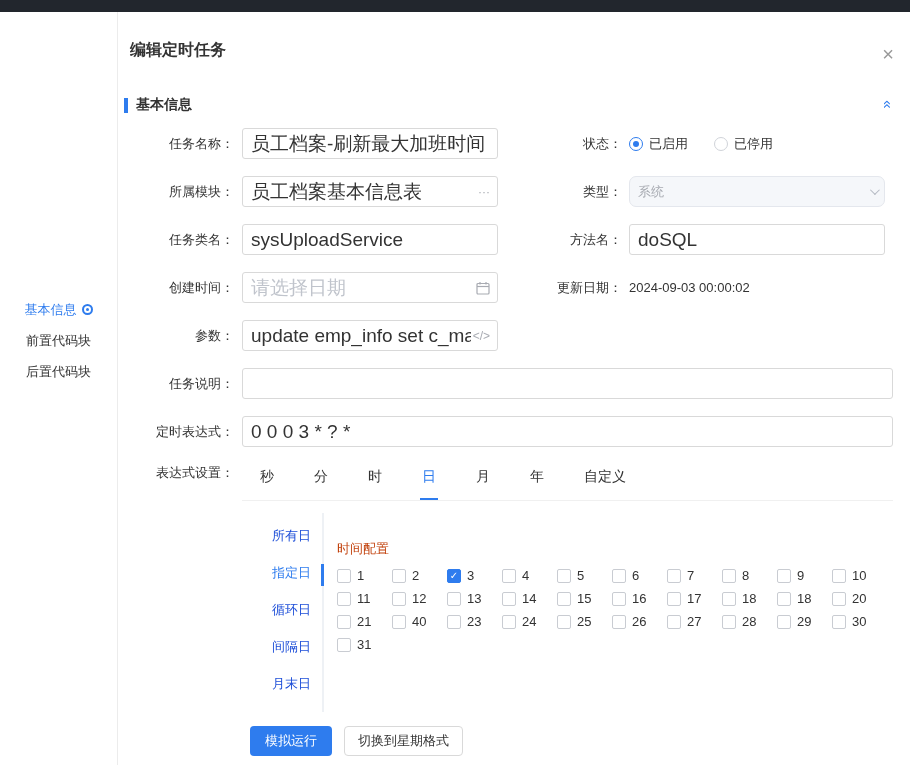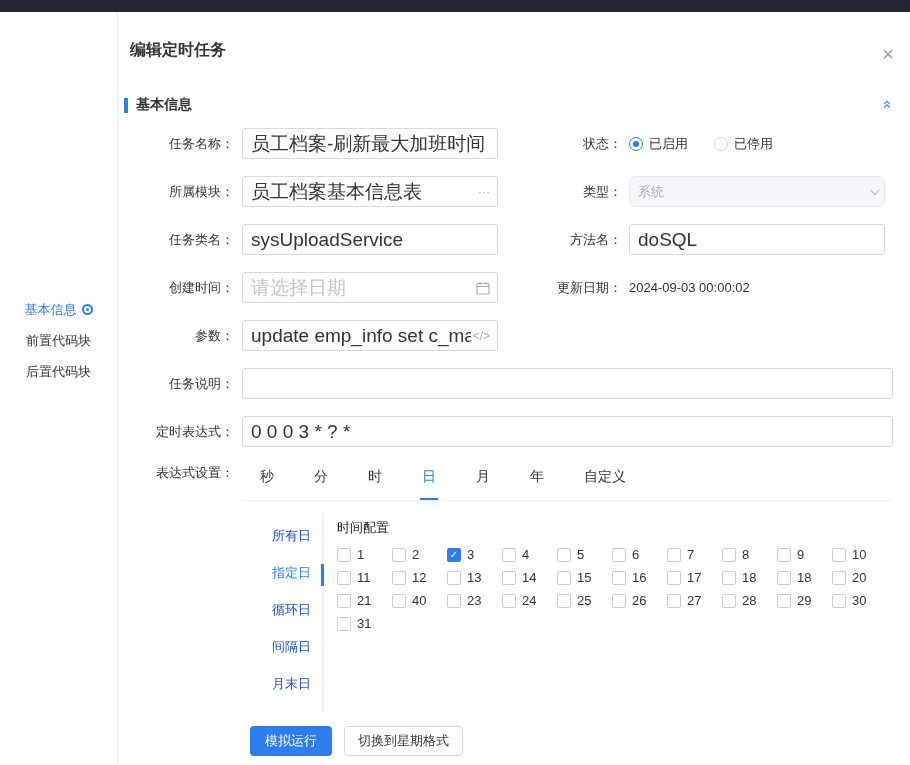--- a/index.html
+++ b/index.html
@@ -55,21 +55,21 @@
   .tab { font-size:14px; color:#333; padding:4px 2px 12px; cursor:pointer; border-bottom:2px solid transparent; }
   .tab.active { color:var(--accent); border-bottom-color:var(--accent); }
 
   
   .panel { display:flex; margin-left:120px; }
   .mode-nav { width:74px; flex:none; border-right:2px solid #eef1f5; padding-top:14px; }
   .mode-item { height:37px; padding-left:22px; color:#1d4ed8; cursor:pointer; position:relative; }
   .mode-item.active { color:var(--accent); }
   .mode-ink { position:absolute; right:-2px; top:0; width:3px; height:22px; background:var(--accent); }
   .panel-content { padding:6px 0 0 13px; }
-  .time-config { color:#0f172a; margin-bottom:9px; }
+  .time-config { color:#c2410c; margin-bottom:9px;margin-top:21px; }
   .day-grid { display:grid; grid-template-columns:repeat(10,55px); row-gap:6px; }
   .day-item { display:flex; align-items:center; height:17px; cursor:pointer; }
   .cb { width:14px; height:14px; border:1px solid #c9ccd2; border-radius:2px; background:#fff; margin-right:6px; display:flex; align-items:center; justify-content:center; font-size:10px; color:#fff; flex:none; }
   .cb.on { background:var(--accent); border-color:var(--accent); }
   .num { color:#333; }
 
   .btns { display:flex; gap:12px; margin:14px 0 0 120px; }
   .btn { height:30px; border-radius:4px; font-size:13px; font-family:inherit; cursor:pointer; }
   .btn-primary { background:var(--accent); color:#fff; border:none; padding:0 15px; }
   .btn-plain { background:#fff; color:#333; border:1px solid #d9d9d9; padding:0 13px; }

